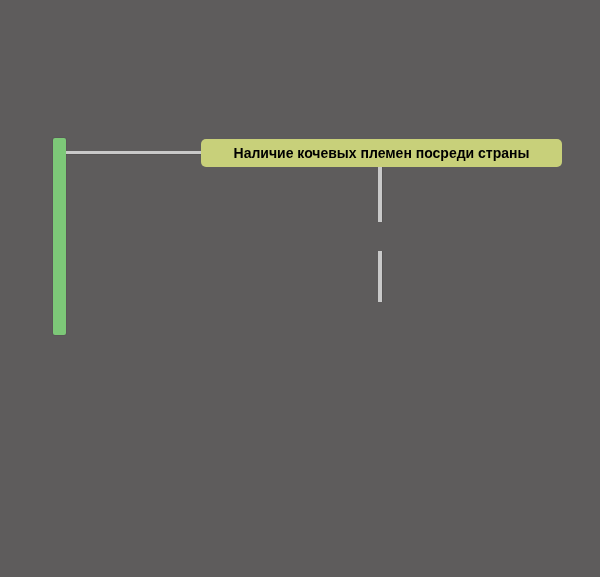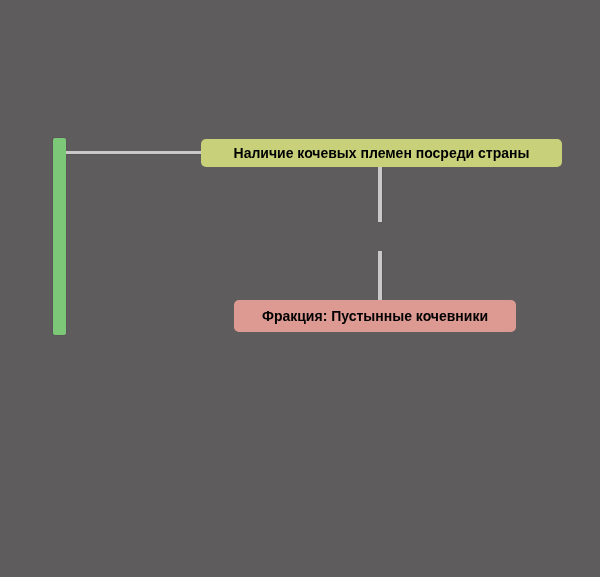--- a/index.html
+++ b/index.html
@@ -90,15 +90,14 @@
 
   <div class="conn-h" style="left:66px; top:151px; width:137px;"></div>
 
   <div class="conn-v" style="left:378px; top:166px; height:56px;"></div>
 
   <div class="conn-v" style="left:378px; top:251px; height:51px;"></div>
 
   <div class="node node-1">Наличие кочевых племен посреди страны</div>
 
 
-  <div class="node node-3">Фракция: Пустынные кочевники</div>
 
 </div>
 
 </body></html>

